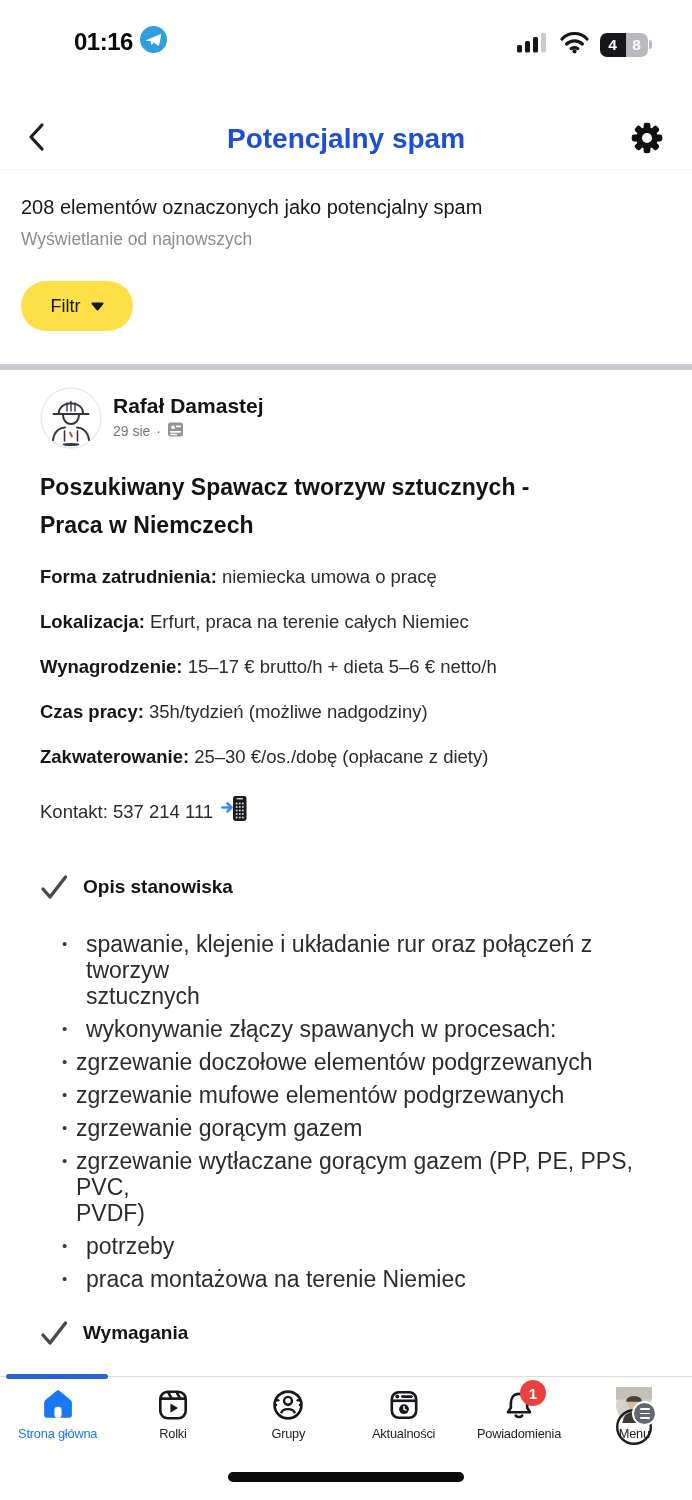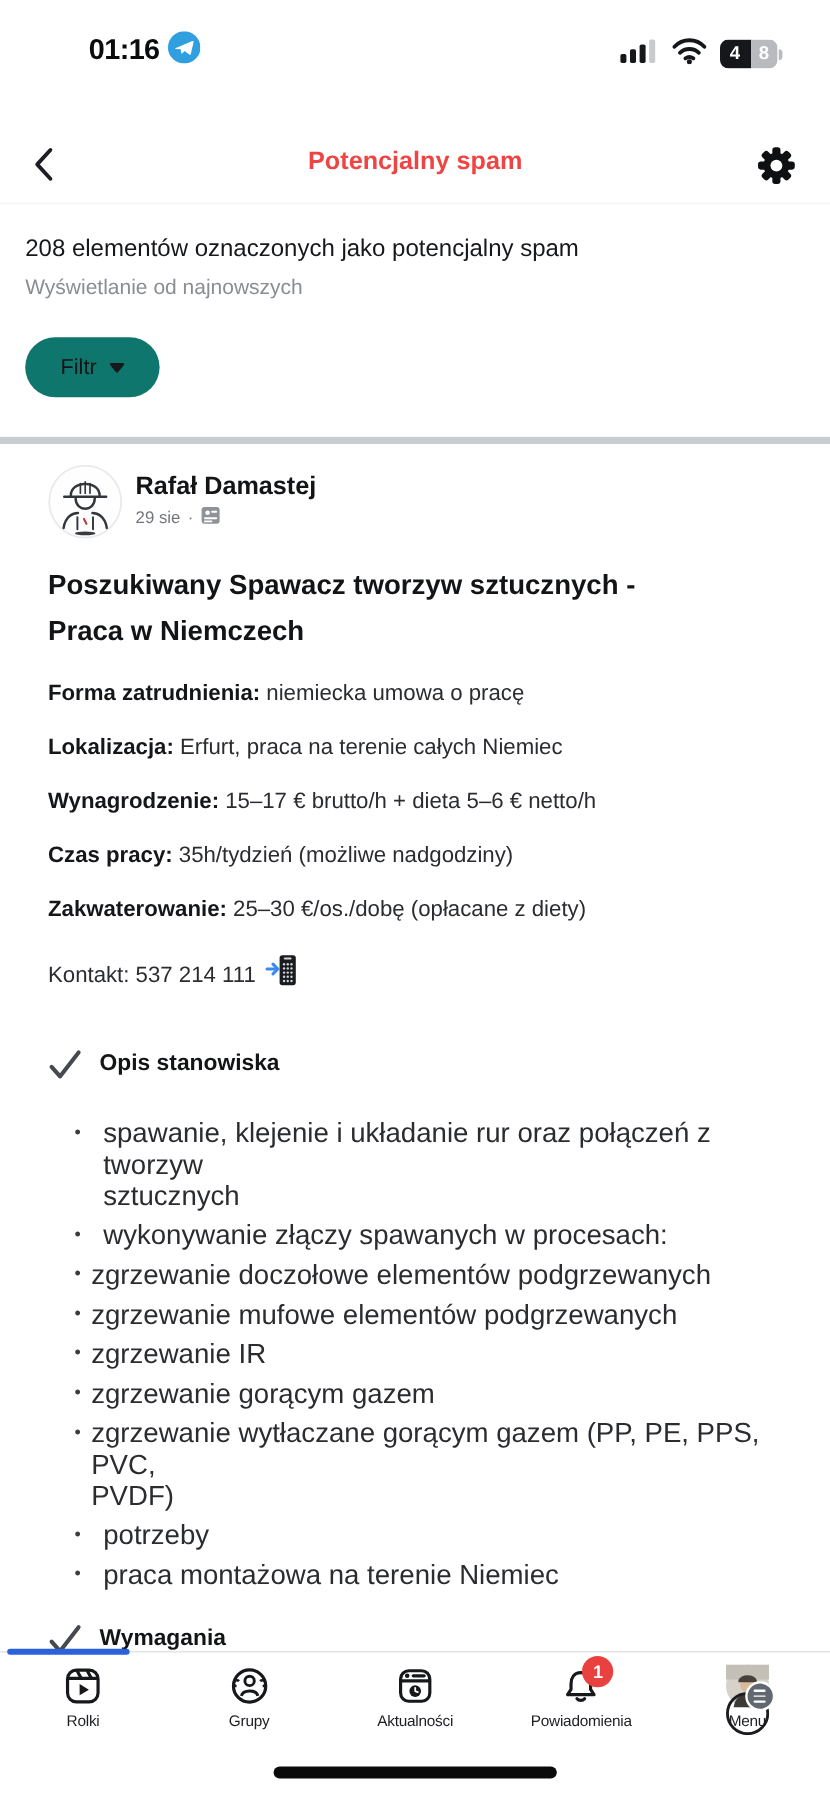--- a/index.html
+++ b/index.html
@@ -14,27 +14,27 @@
   .sb-time{font-size:24px;font-weight:700;letter-spacing:-.5px;color:#0b0c0d;}
   .sb-right{position:absolute;right:40px;top:31px;display:flex;align-items:center;gap:10px;}
   .battery{position:relative;width:48px;height:24px;border-radius:7px;overflow:hidden;display:flex;
     font-weight:700;font-size:15.5px;color:#fff;}
   .battery .b-fill{width:26px;background:#15171a;display:flex;align-items:center;justify-content:center;}
   .battery .b-rest{flex:1;background:#b9babd;display:flex;align-items:center;justify-content:center;color:#fdfdfd;}
   .b-nub{width:3px;height:9px;background:#b9babd;border-radius:0 3px 3px 0;margin-left:1.5px;}
   
   .header{position:absolute;top:105px;left:0;right:0;height:64px;border-bottom:1px solid #f1f2f4;}
   .back-btn{position:absolute;left:26px;top:16px;width:30px;height:32px;display:flex;align-items:center;}
-  .hdr-title{position:absolute;left:0;right:0;top:18px;text-align:center;font-size:21px;font-weight:700;color:#ef4444;}
+  .hdr-title{position:absolute;left:0;right:0;top:18px;text-align:center;font-size:28px;font-weight:700;color:#1d4ed8;}
   .gear-btn{position:absolute;right:26px;top:14px;width:38px;height:38px;}
   
   .content{position:absolute;top:170px;left:0;right:0;}
   .count{margin:24px 21px 0 21px;font-size:20px;line-height:27px;color:#16181b;}
   .sort{margin:6px 21px 0 21px;font-size:17.5px;line-height:24px;color:#8a8d91;}
-  .filter-pill{margin:30px 0 0 21px;width:112px;height:50px;background:#0f766e;border-radius:25px;
+  .filter-pill{margin:30px 0 0 21px;width:112px;height:50px;background:#fde047;border-radius:25px;
     display:flex;align-items:center;justify-content:center;gap:10px;border:none;}
   .filter-pill span{font-size:18px;font-weight:500;color:#121416;}
   .thick-divider{margin-top:33px;height:6px;background:#c9ccd0;}
   .post{padding:17px 40px 0 40px;}
   .post-head{display:flex;align-items:center;gap:11px;}
   .avatar{width:62px;height:62px;border-radius:50%;overflow:hidden;flex:0 0 auto;}
   .author{font-size:21px;font-weight:700;color:#121416;line-height:22px;}
   .meta{display:flex;align-items:center;gap:6px;margin-top:4px;font-size:14px;color:#72767b;}
   .post-title{margin-top:19px;font-size:23px;font-weight:700;line-height:38px;color:#121416;}
   .post-title div{display:block;}
@@ -233,23 +233,20 @@
       <li class="lvl1">
           <span>wykonywanie złączy spawanych w procesach:</span>
         </li>
       <li class="lvl2">
           <span>zgrzewanie doczołowe elementów podgrzewanych</span>
         </li>
       <li class="lvl2">
           <span>zgrzewanie mufowe elementów podgrzewanych</span>
         </li>
       <li class="lvl2">
-          <span>zgrzewanie IR</span>
-        </li>
-      <li class="lvl2">
           <span>zgrzewanie gorącym gazem</span>
         </li>
       <li class="lvl2">
           <span>zgrzewanie wytłaczane gorącym gazem (PP, PE, PPS, PVC,</span>
           <span>PVDF)</span>
         </li>
       <li class="lvl1">
           <span>potrzeby</span>
         </li>
       <li class="lvl1">
@@ -262,20 +259,29 @@
         <polyline points="3,15 10,23 25.5,3" fill="none" stroke="#46494e" stroke-width="3.4" stroke-linecap="round" stroke-linejoin="round"></polyline>
       </svg>
       <span class="txt">Wymagania</span>
     </div>
   </div>
 </div>
 
 <div class="tabbar">
   <div class="tab-indicator"></div>
   <div class="tabs">
+    <div class="tab active">
+      <span class="ticon">
+        <svg width="36" height="36" viewBox="0 0 34 34">
+          <path d="M16 3.2 a1.6 1.6 0 0 1 2 0 L29.2 12.6 a2.6 2.6 0 0 1 .9 2 V26.5 a2.6 2.6 0 0 1 -2.6 2.6 H6.5 a2.6 2.6 0 0 1 -2.6 -2.6 V14.6 a2.6 2.6 0 0 1 .9 -2 Z" fill="#1877f2"></path>
+          <rect x="13.6" y="18.6" width="6.8" height="10.5" rx="3.2" fill="#ffffff"></rect>
+        </svg>
+      </span>
+      <span class="tlabel">Strona główna</span>
+    </div>
     <div class="tab">
       <span class="ticon">
         <svg width="36" height="36" viewBox="0 0 34 34" fill="none" stroke="#16181b">
           <rect x="5" y="4.5" width="24" height="25" rx="7" stroke-width="2.5"></rect>
           <path d="M5.5 11 L28.5 11" stroke-width="2.5"></path>
           <path d="M12.5 5 L15.5 10.5 M20.5 5 L23.5 10.5" stroke-width="2.5"></path>
           <path d="M14.5 15.5 L21.8 19.9 L14.5 24.3 Z" fill="#16181b" stroke="none"></path>
         </svg>
       </span>
       <span class="tlabel">Rolki</span>

